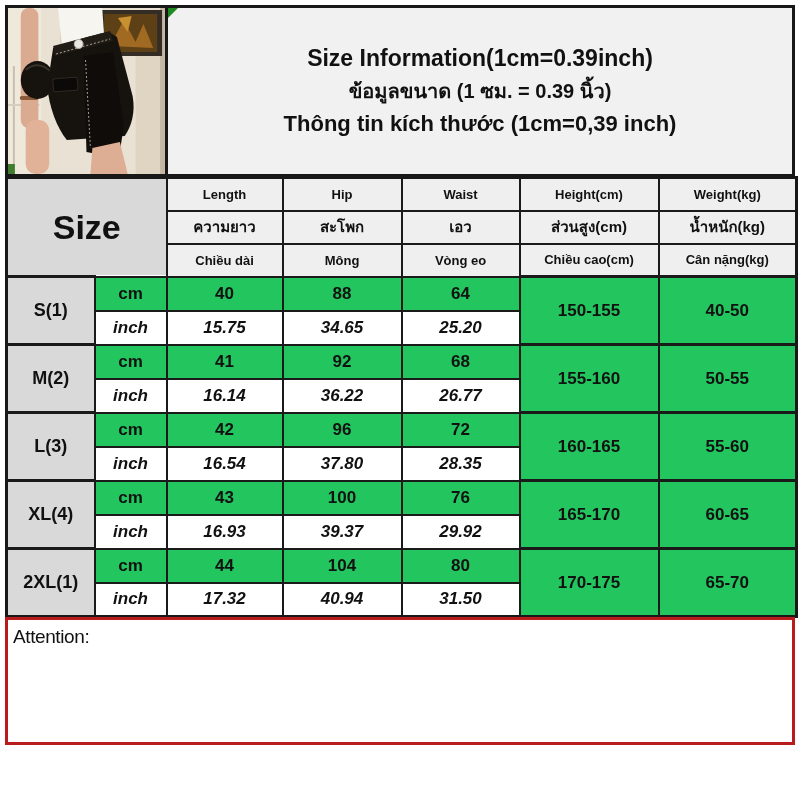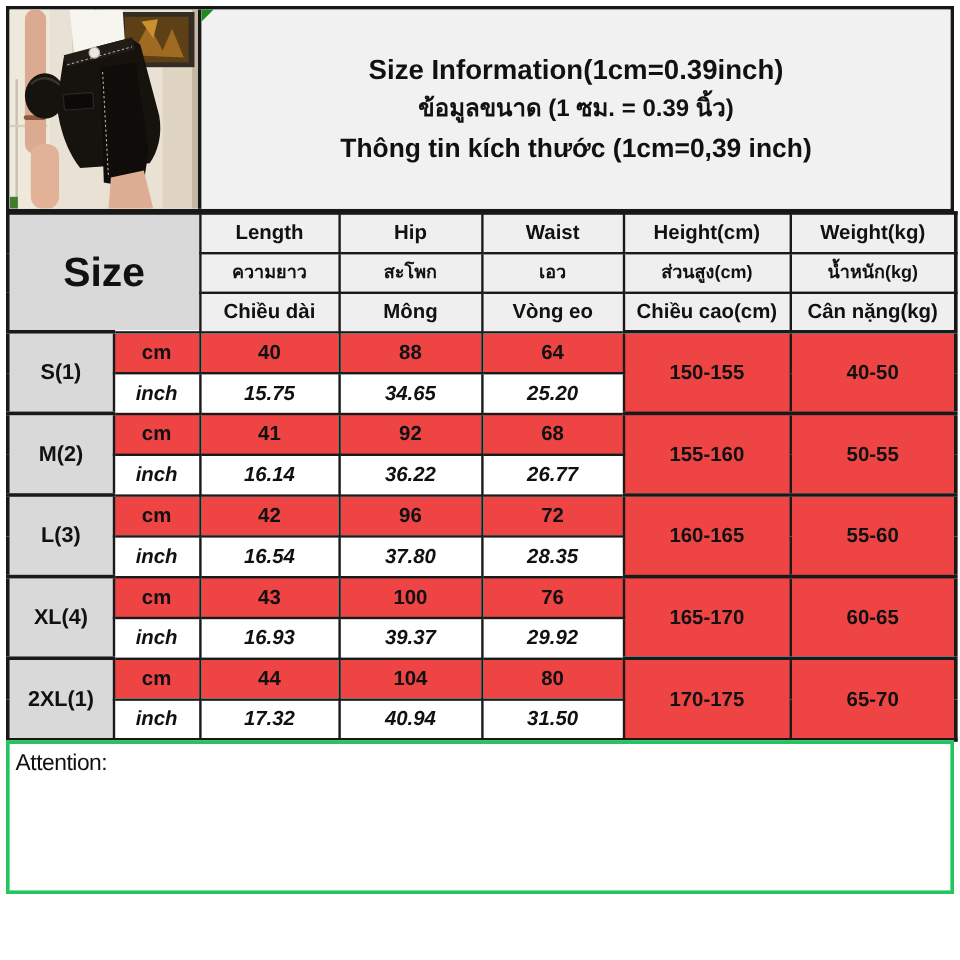--- a/index.html
+++ b/index.html
@@ -14,34 +14,34 @@
   .flag { position:absolute; top:0; left:0; width:0; height:0;
           border-top:10px solid #1f8a1f; border-right:10px solid transparent; }
   .t-en { font-size:23px; font-weight:bold; line-height:34px; }
   .t-th { font-size:20px; font-weight:bold; line-height:32px; }
   .t-vi { font-size:22px; font-weight:bold; line-height:34px; }
 
   
   table.size-table { width:790px; border-collapse:collapse; table-layout:fixed; margin-top:-1px; border:3px solid #181818; }
   .size-table th, .size-table td { border:2px solid #1a1a1a; text-align:center; vertical-align:middle; overflow:hidden; }
   .size-table th { font-weight:bold; }
-  .hdr { background:#efefef; height:33px; font-size:17px; font-weight:bold; }
+  .hdr { background:#efefef; height:33px; font-size:13px; font-weight:bold; }
   .hdr-th { font-size:15px; }
   .size-head { background:#d9d9d9; font-size:34px; font-weight:bold; }
   .size-label { background:#d9d9d9; font-size:18px; font-weight:bold; }
-  .row-cm td { background:#ef4444; height:34px; }
+  .row-cm td { background:#22c55e; height:34px; }
   .row-inch td { background:#ffffff; height:34px;font-style:italic; }
   .unit { font-weight:bold; font-size:17px; }
   .val { font-size:17px; font-weight:bold; }
   .range { background:#efefef; font-size:17px; font-weight:bold; }
   .row-inch td.no-top, .row-cm td.thin-bottom { border-top-width:1px; }
   tr.group-start td, tr.group-start th { border-top-width:3px; }
 
   
-  .attention { border:3px solid #22c55e; margin-top:-1px; min-height:128px; background:#ffffff;
+  .attention { border:3px solid #b91c1c; margin-top:-1px; min-height:128px; background:#ffffff;
                padding:3px 5px; font-size:19px; letter-spacing:-0.4px; line-height:27px; }
   .attention div { font-weight:400; }
 </style>
 </head>
 <body>
 
 <div class="sheet">
 
   <div class="top-row">
     <div class="photo-cell" title="Model wearing a white sleeveless top and black asymmetric wrap mini skirt with a black crossbody chain bag">

